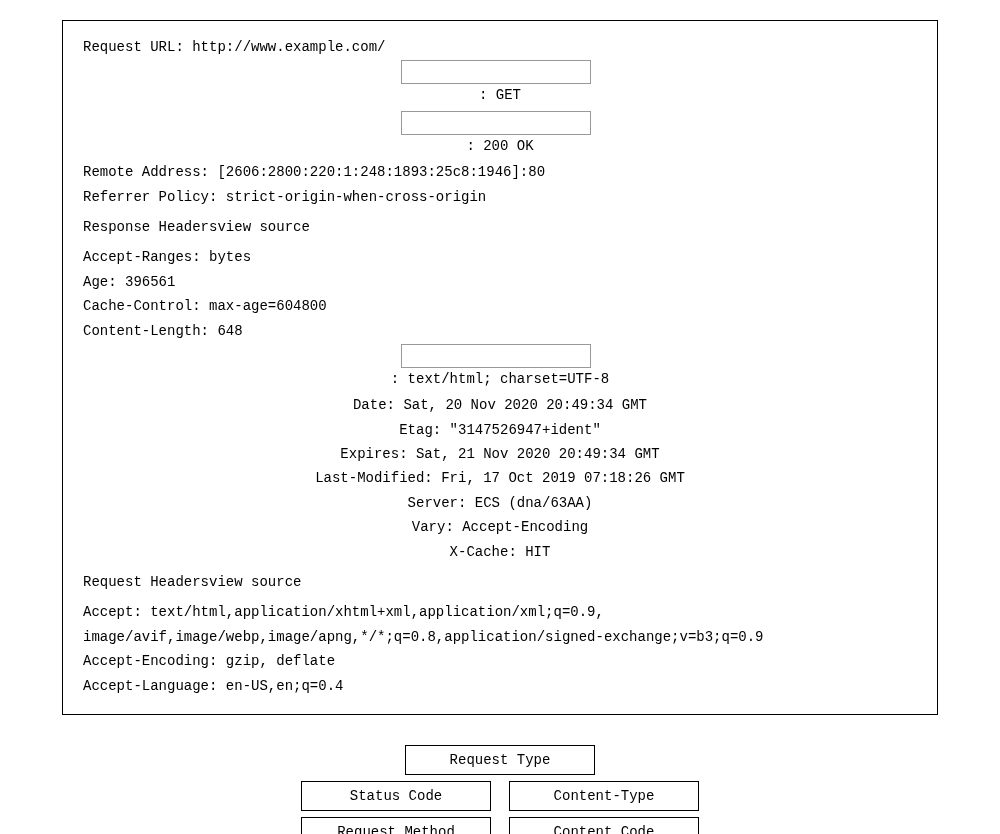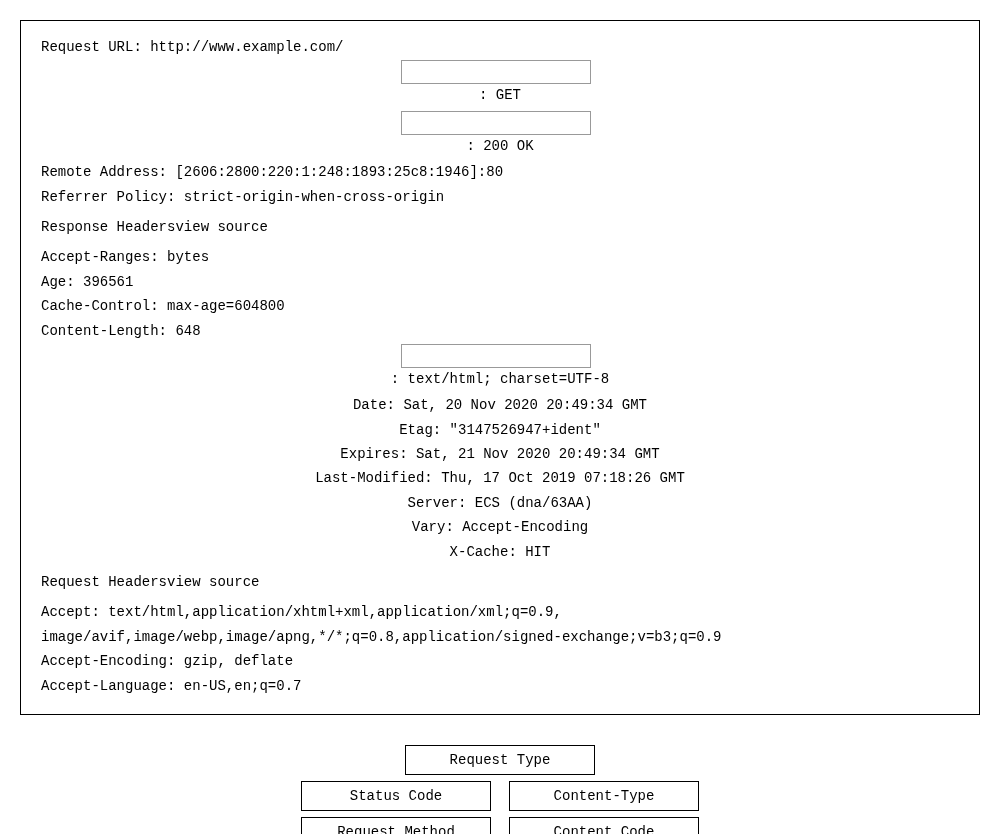--- a/index.html
+++ b/index.html
@@ -19,21 +19,21 @@
 
     .main-container {
       padding: 20px;
       display: flex;
       flex-direction: column;
       align-items: center;
     }
 
     .info-box {
       border: 1px solid #000000;
-      width: 960px;
+      width: 876px;
       padding: 15px 20px;
       margin-bottom: 20px;
       line-height: 1.6;
     }
 
     .info-line {
       display: flex;
       align-items: center;
       margin-bottom: 4px;
       flex-direction: column;
@@ -115,32 +115,32 @@
 
     <div class="info-line">
       <div class="text-input-field"></div>
       <span>: text/html; charset=UTF-8</span>
     </div>
 
     <div style="margin-top: 4px; text-align: center;">
       <div class="plain-text">Date: Sat, 20 Nov 2020 20:49:34 GMT</div>
       <div class="plain-text">Etag: "3147526947+ident"</div>
       <div class="plain-text">Expires: Sat, 21 Nov 2020 20:49:34 GMT</div>
-      <div class="plain-text">Last-Modified: Thu, 17 Oct 2019 07:18:26 GMT</div>
+      <div class="plain-text">Last-Modified: Fri, 17 Oct 2019 07:18:26 GMT</div>
       <div class="plain-text">Server: ECS (dna/63AA)</div>
       <div class="plain-text">Vary: Accept-Encoding</div>
       <div class="plain-text">X-Cache: HIT</div>
     </div>
 
     <div style="margin-top: 8px;">
       <div class="section-header">Request Headersview source</div>
       <div class="plain-text">Accept: text/html,application/xhtml+xml,application/xml;q=0.9,</div>
       <div class="plain-text">       image/avif,image/webp,image/apng,*/*;q=0.8,application/signed-exchange;v=b3;q=0.9</div>
       <div class="plain-text">Accept-Encoding: gzip, deflate</div>
-      <div class="plain-text">Accept-Language: en-US,en;q=0.7</div>
+      <div class="plain-text">Accept-Language: en-US,en;q=0.4</div>
     </div>
 
   </div>
 
   <div class="buttons-section">
     <div class="button-row">
       <button class="btn">Request Type</button>
     </div>
     <div class="button-row">
       <button class="btn">Status Code</button>

